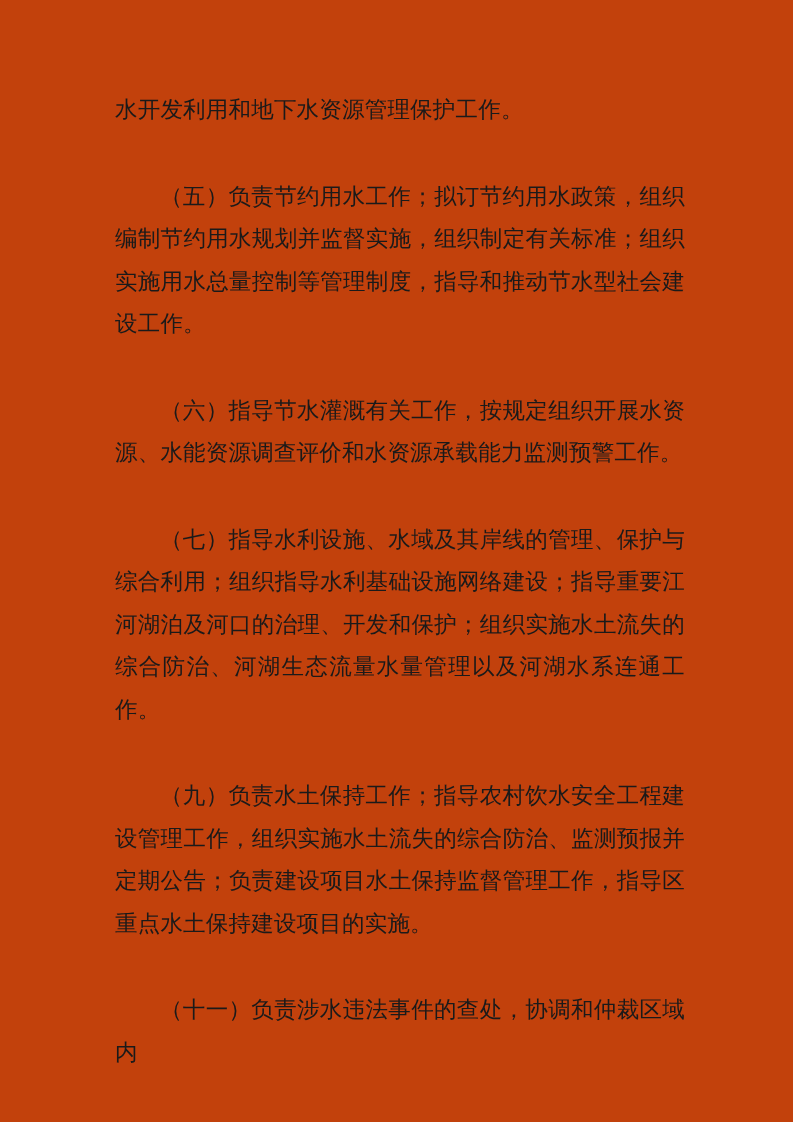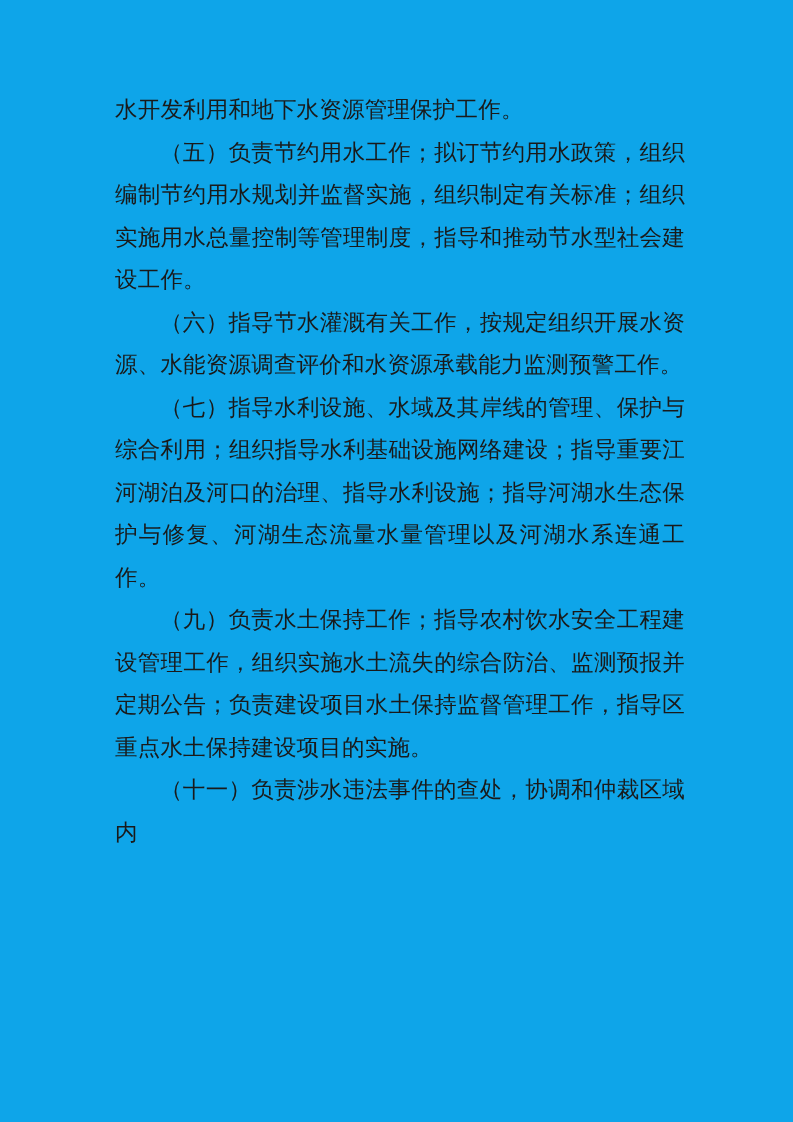--- a/index.html
+++ b/index.html
@@ -10,21 +10,21 @@
   body {
     width: 793px;
     height: 1122px;
     overflow: hidden;
     font-family: "DejaVu Serif", "Liberation Serif", serif;
   }
   .page {
     position: relative;
     width: 793px;
     height: 1122px;
-    background: #0ea5e9;
+    background: #c2410c;
     box-sizing: border-box;
   }
   .doc-body {
     position: absolute;
     left: 115px;
     top: 88px;
     width: 570px;
   }
   .para {
     font-size: 22.5px;
@@ -33,27 +33,28 @@
     letter-spacing: 0.2px;
     text-align: justify;
     text-justify: inter-ideograph;
     margin: 0;
     padding: 0;
     font-family: "DejaVu Serif", "Liberation Serif", serif;
     font-weight: 400;
   }
   .para.indent {
     text-indent: 45px;
+    margin-top: 44px;
   }
 </style>
 </head>
 <body>
 
 <div class="page">
   <div class="doc-body">
     <p class="para">水开发利用和地下水资源管理保护工作。</p>
     <p class="para indent">（五）负责节约用水工作；拟订节约用水政策，组织编制节约用水规划并监督实施，组织制定有关标准；组织实施用水总量控制等管理制度，指导和推动节水型社会建设工作。</p>
     <p class="para indent">（六）指导节水灌溉有关工作，按规定组织开展水资源、水能资源调查评价和水资源承载能力监测预警工作。</p>
-    <p class="para indent">（七）指导水利设施、水域及其岸线的管理、保护与综合利用；组织指导水利基础设施网络建设；指导重要江河湖泊及河口的治理、指导水利设施；指导河湖水生态保护与修复、河湖生态流量水量管理以及河湖水系连通工作。</p>
+    <p class="para indent">（七）指导水利设施、水域及其岸线的管理、保护与综合利用；组织指导水利基础设施网络建设；指导重要江河湖泊及河口的治理、开发和保护；组织实施水土流失的综合防治、河湖生态流量水量管理以及河湖水系连通工作。</p>
     <p class="para indent">（九）负责水土保持工作；指导农村饮水安全工程建设管理工作，组织实施水土流失的综合防治、监测预报并定期公告；负责建设项目水土保持监督管理工作，指导区重点水土保持建设项目的实施。</p>
     <p class="para indent">（十一）负责涉水违法事件的查处，协调和仲裁区域内</p>
   </div>
 </div>
 
 </body></html>

